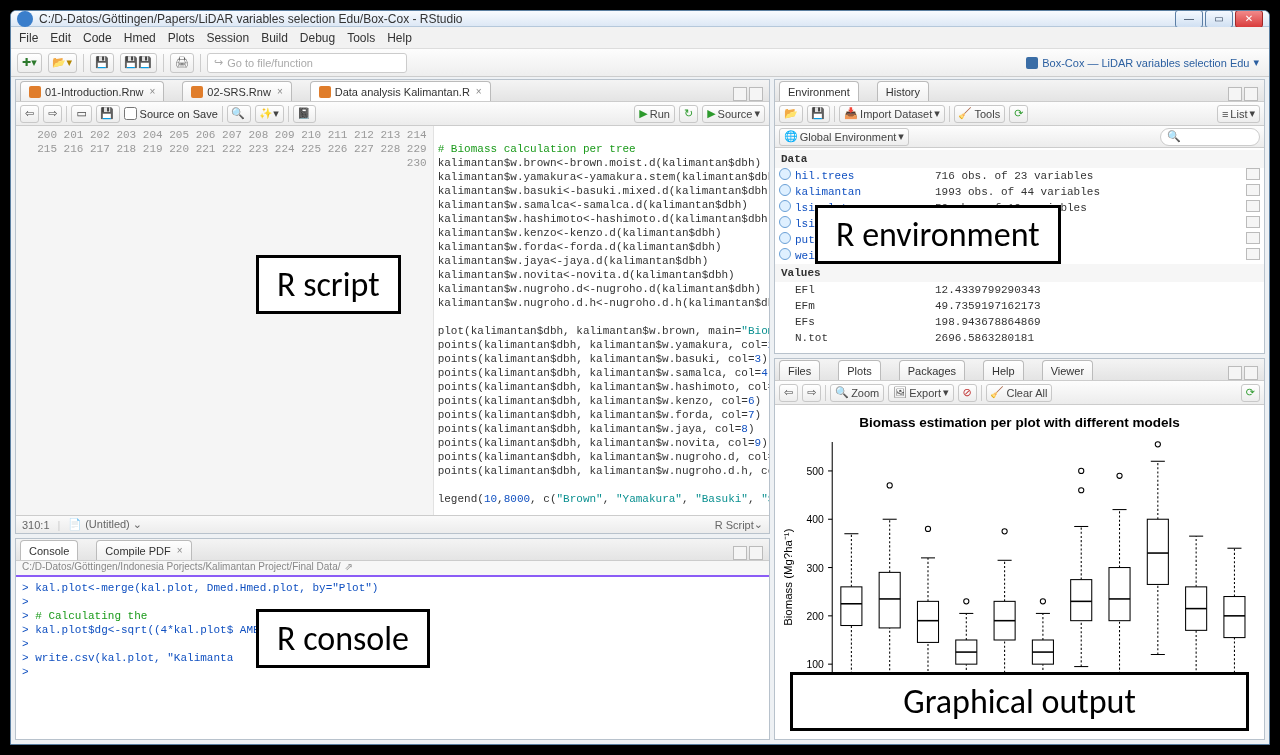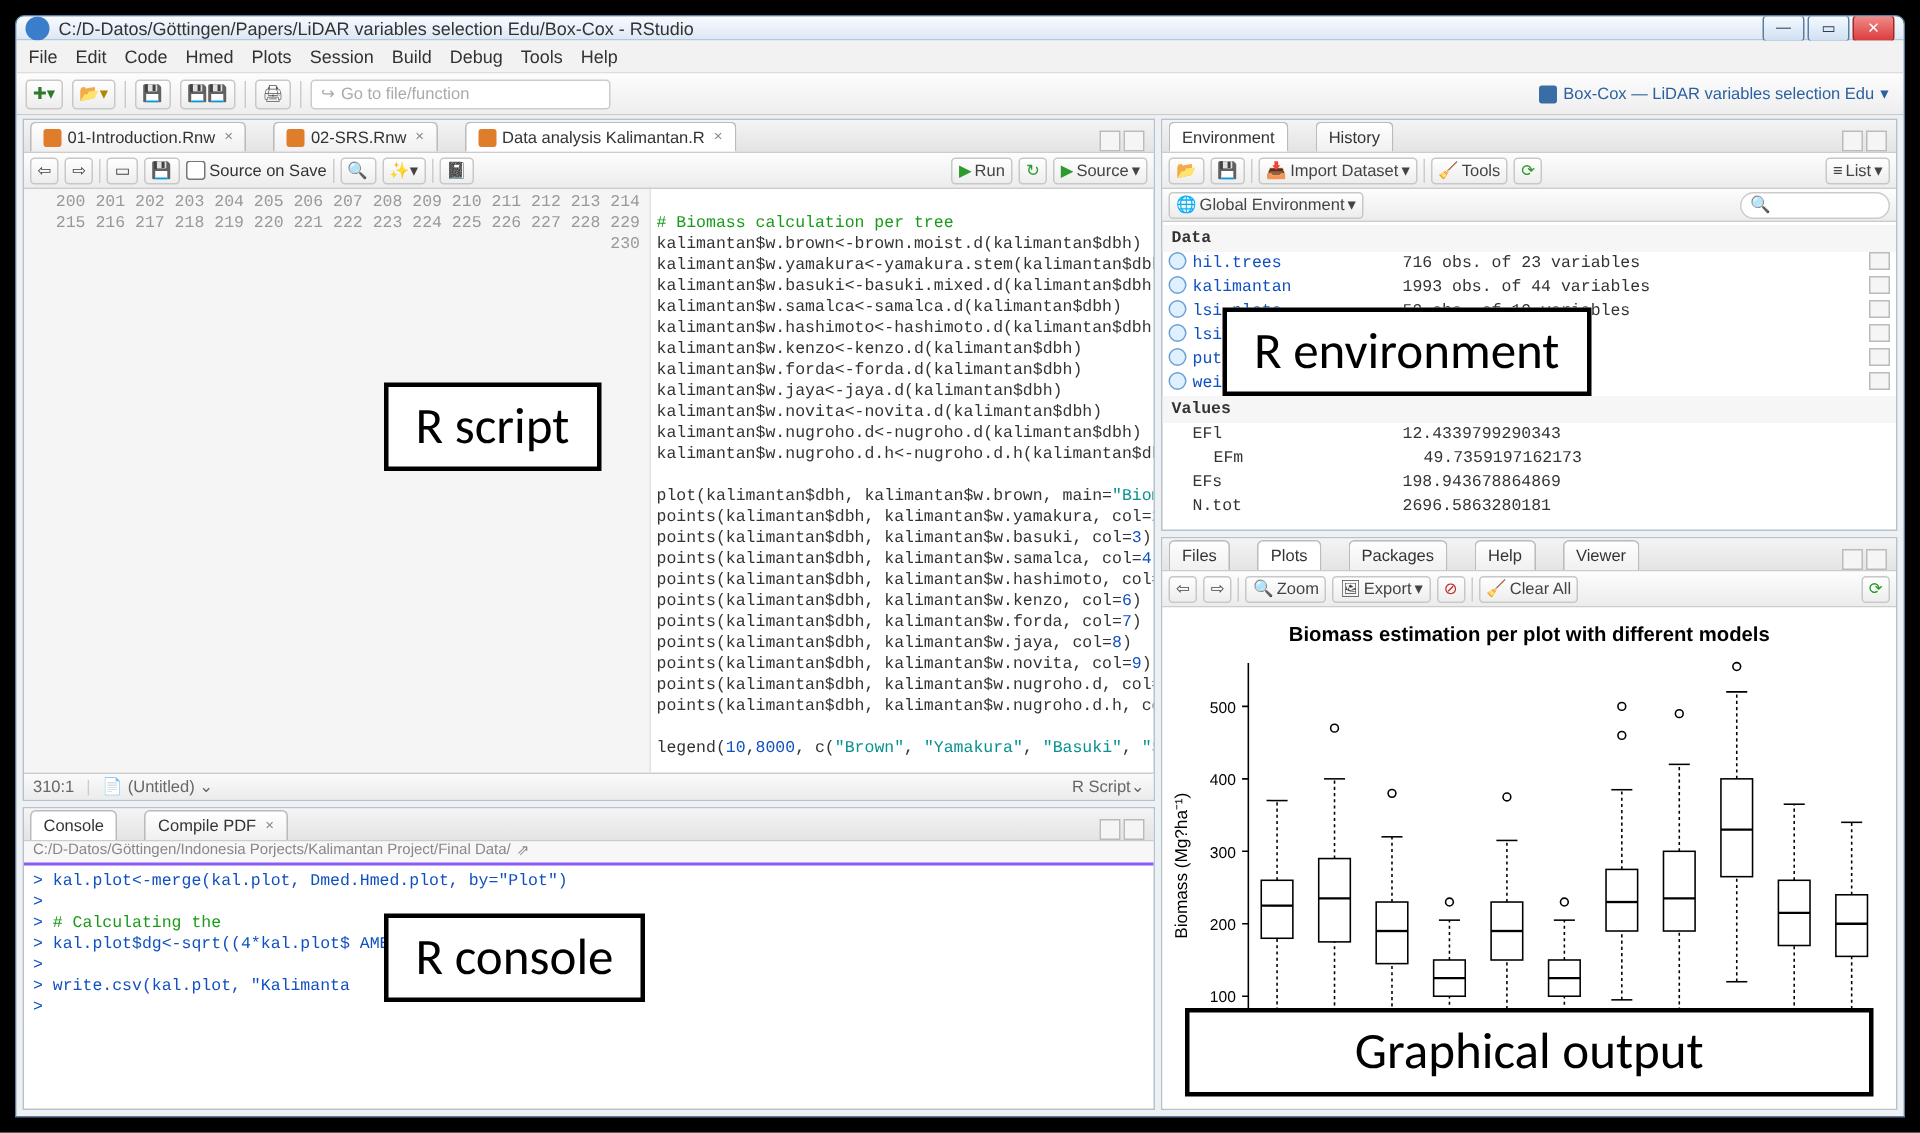--- a/index.html
+++ b/index.html
@@ -346,21 +346,21 @@
                 <span class="grid"></span>
               </div>
               <div class="env-section">Values</div>
               <div class="env-row">
                 <span style="width:16px;"></span>
                 <span class="nm" style="color:#333;">EFl</span>
                 <span class="vl">12.4339799290343</span>
               </div>
               <div class="env-row">
                 <span style="width:16px;"></span>
-                <span class="nm" style="color:#333;margin-left:14px;">EFm</span>
+                <span class="nm" style="color:#333;">EFm</span>
                 <span class="vl">49.7359197162173</span>
               </div>
               <div class="env-row">
                 <span style="width:16px;"></span>
                 <span class="nm" style="color:#333;">EFs</span>
                 <span class="vl">198.943678864869</span>
               </div>
               <div class="env-row">
                 <span style="width:16px;"></span>
                 <span class="nm" style="color:#333;">N.tot</span>

